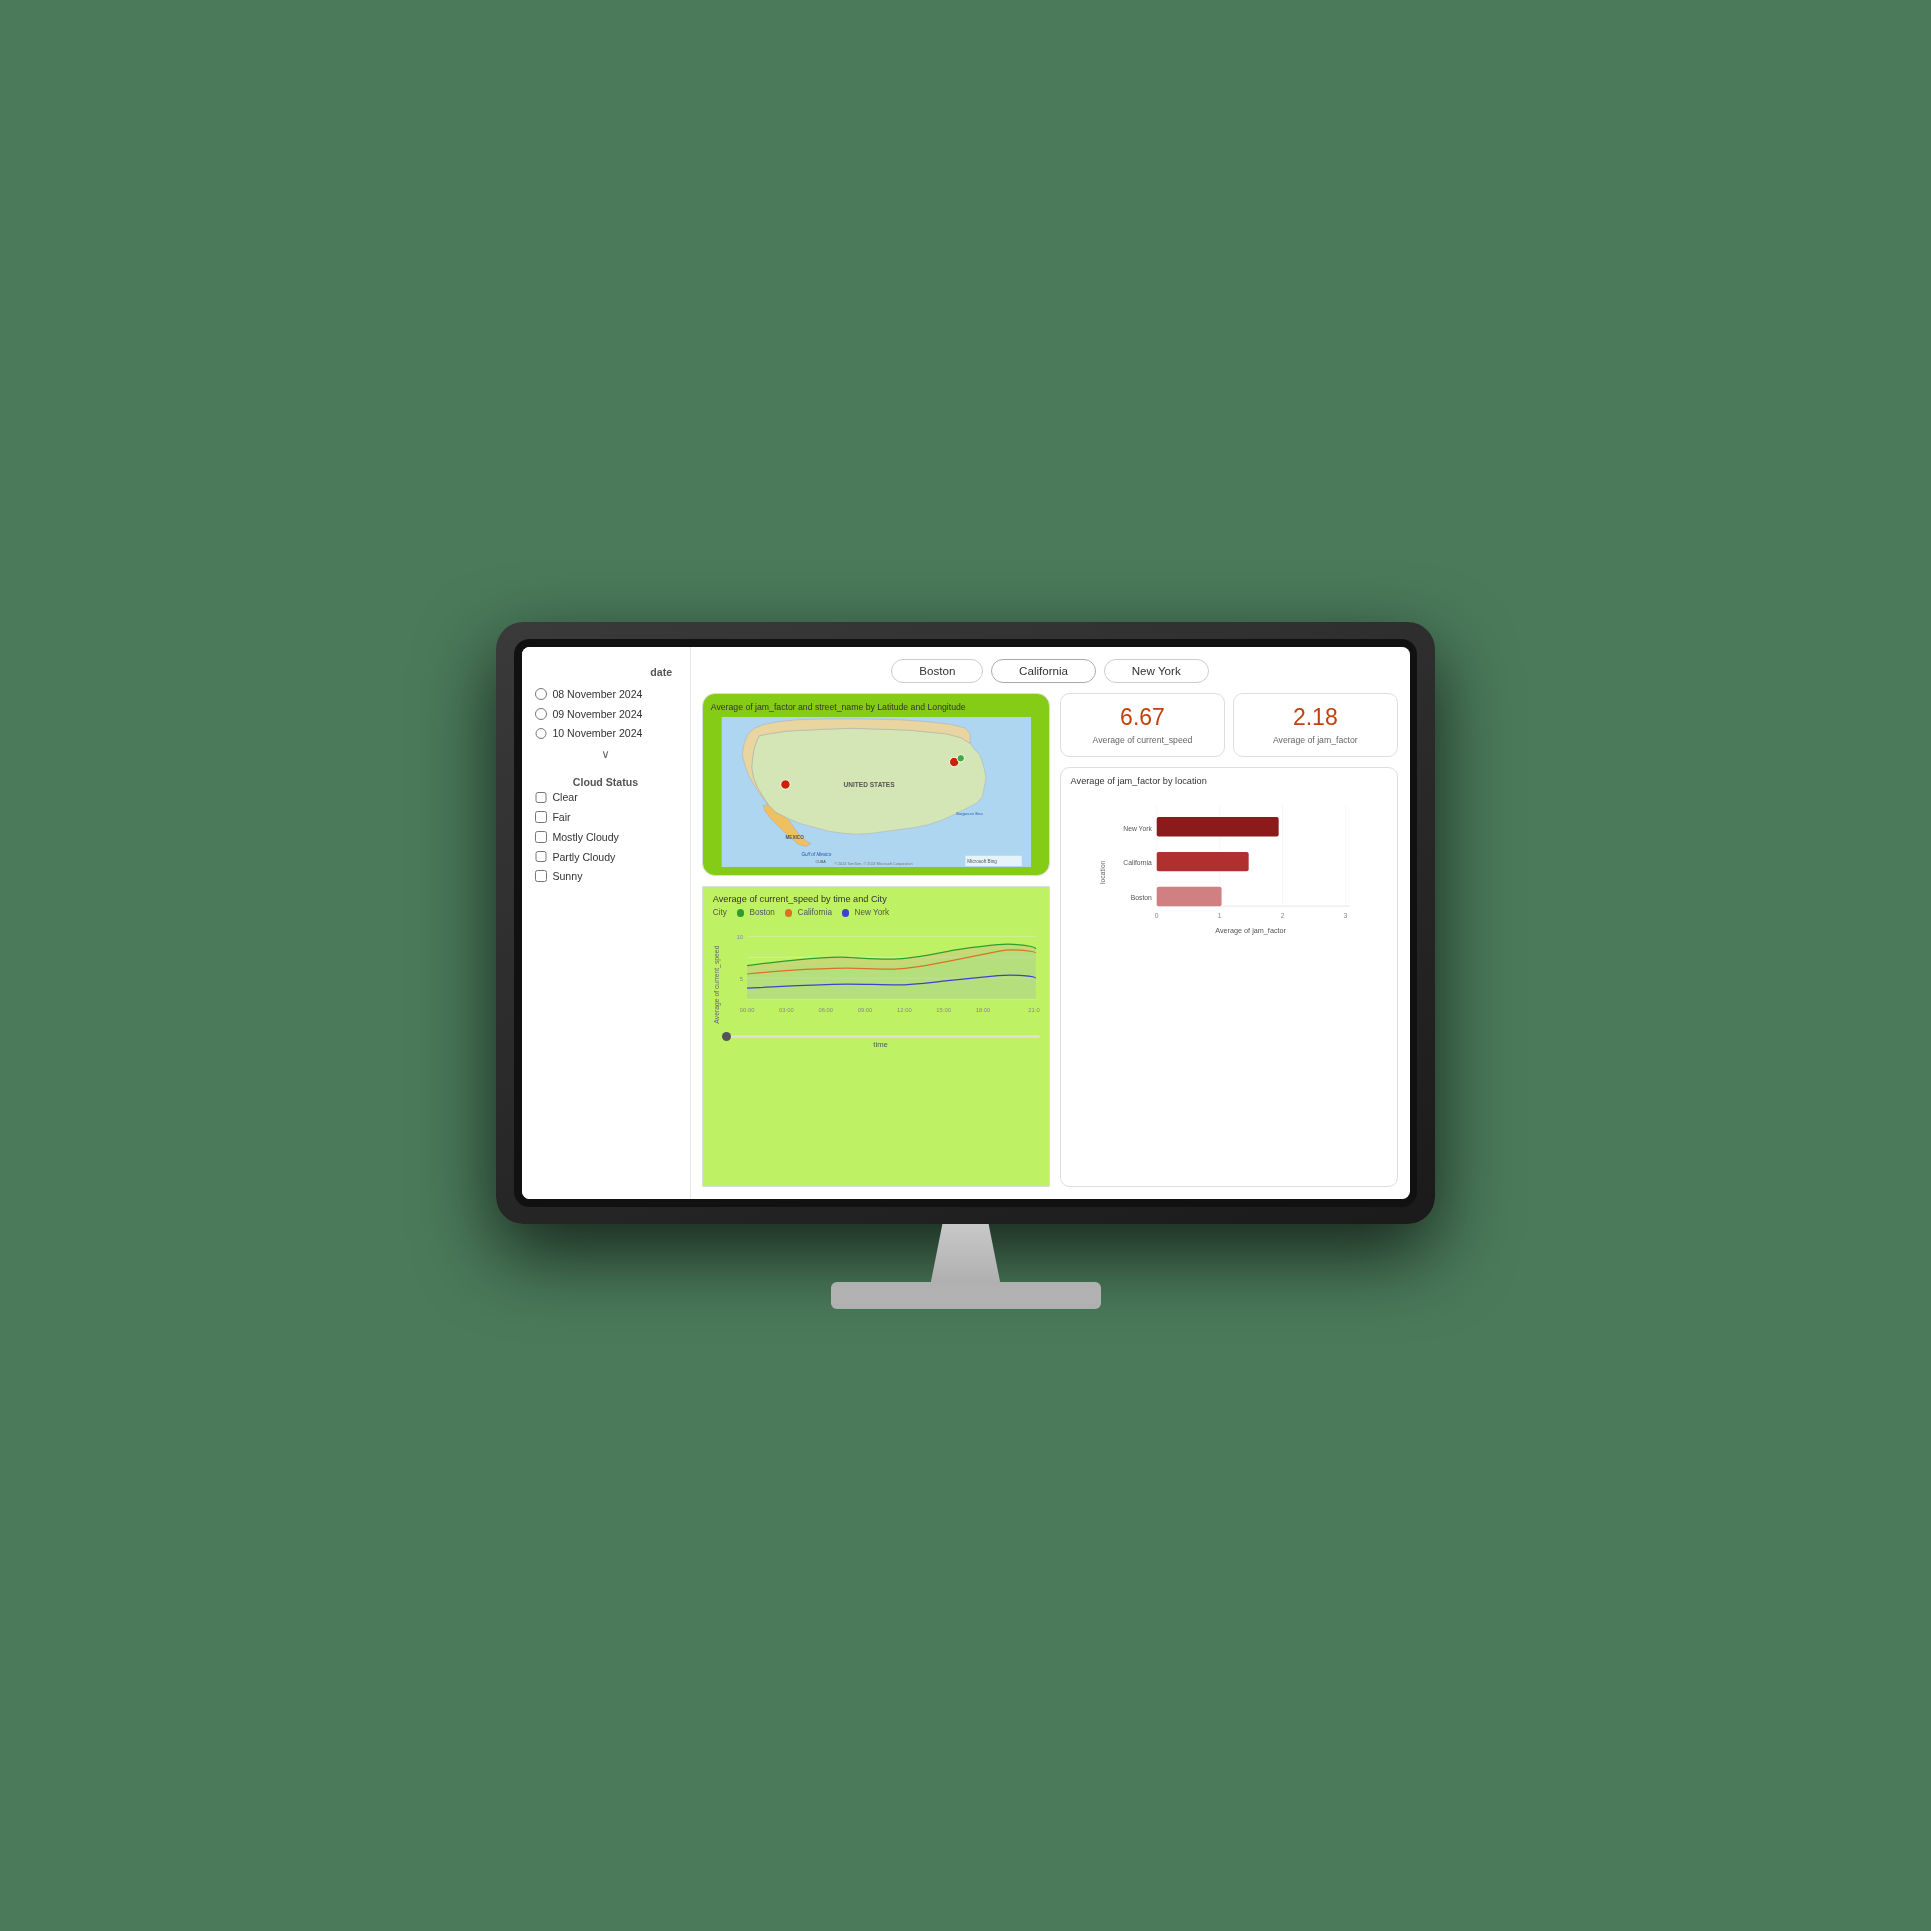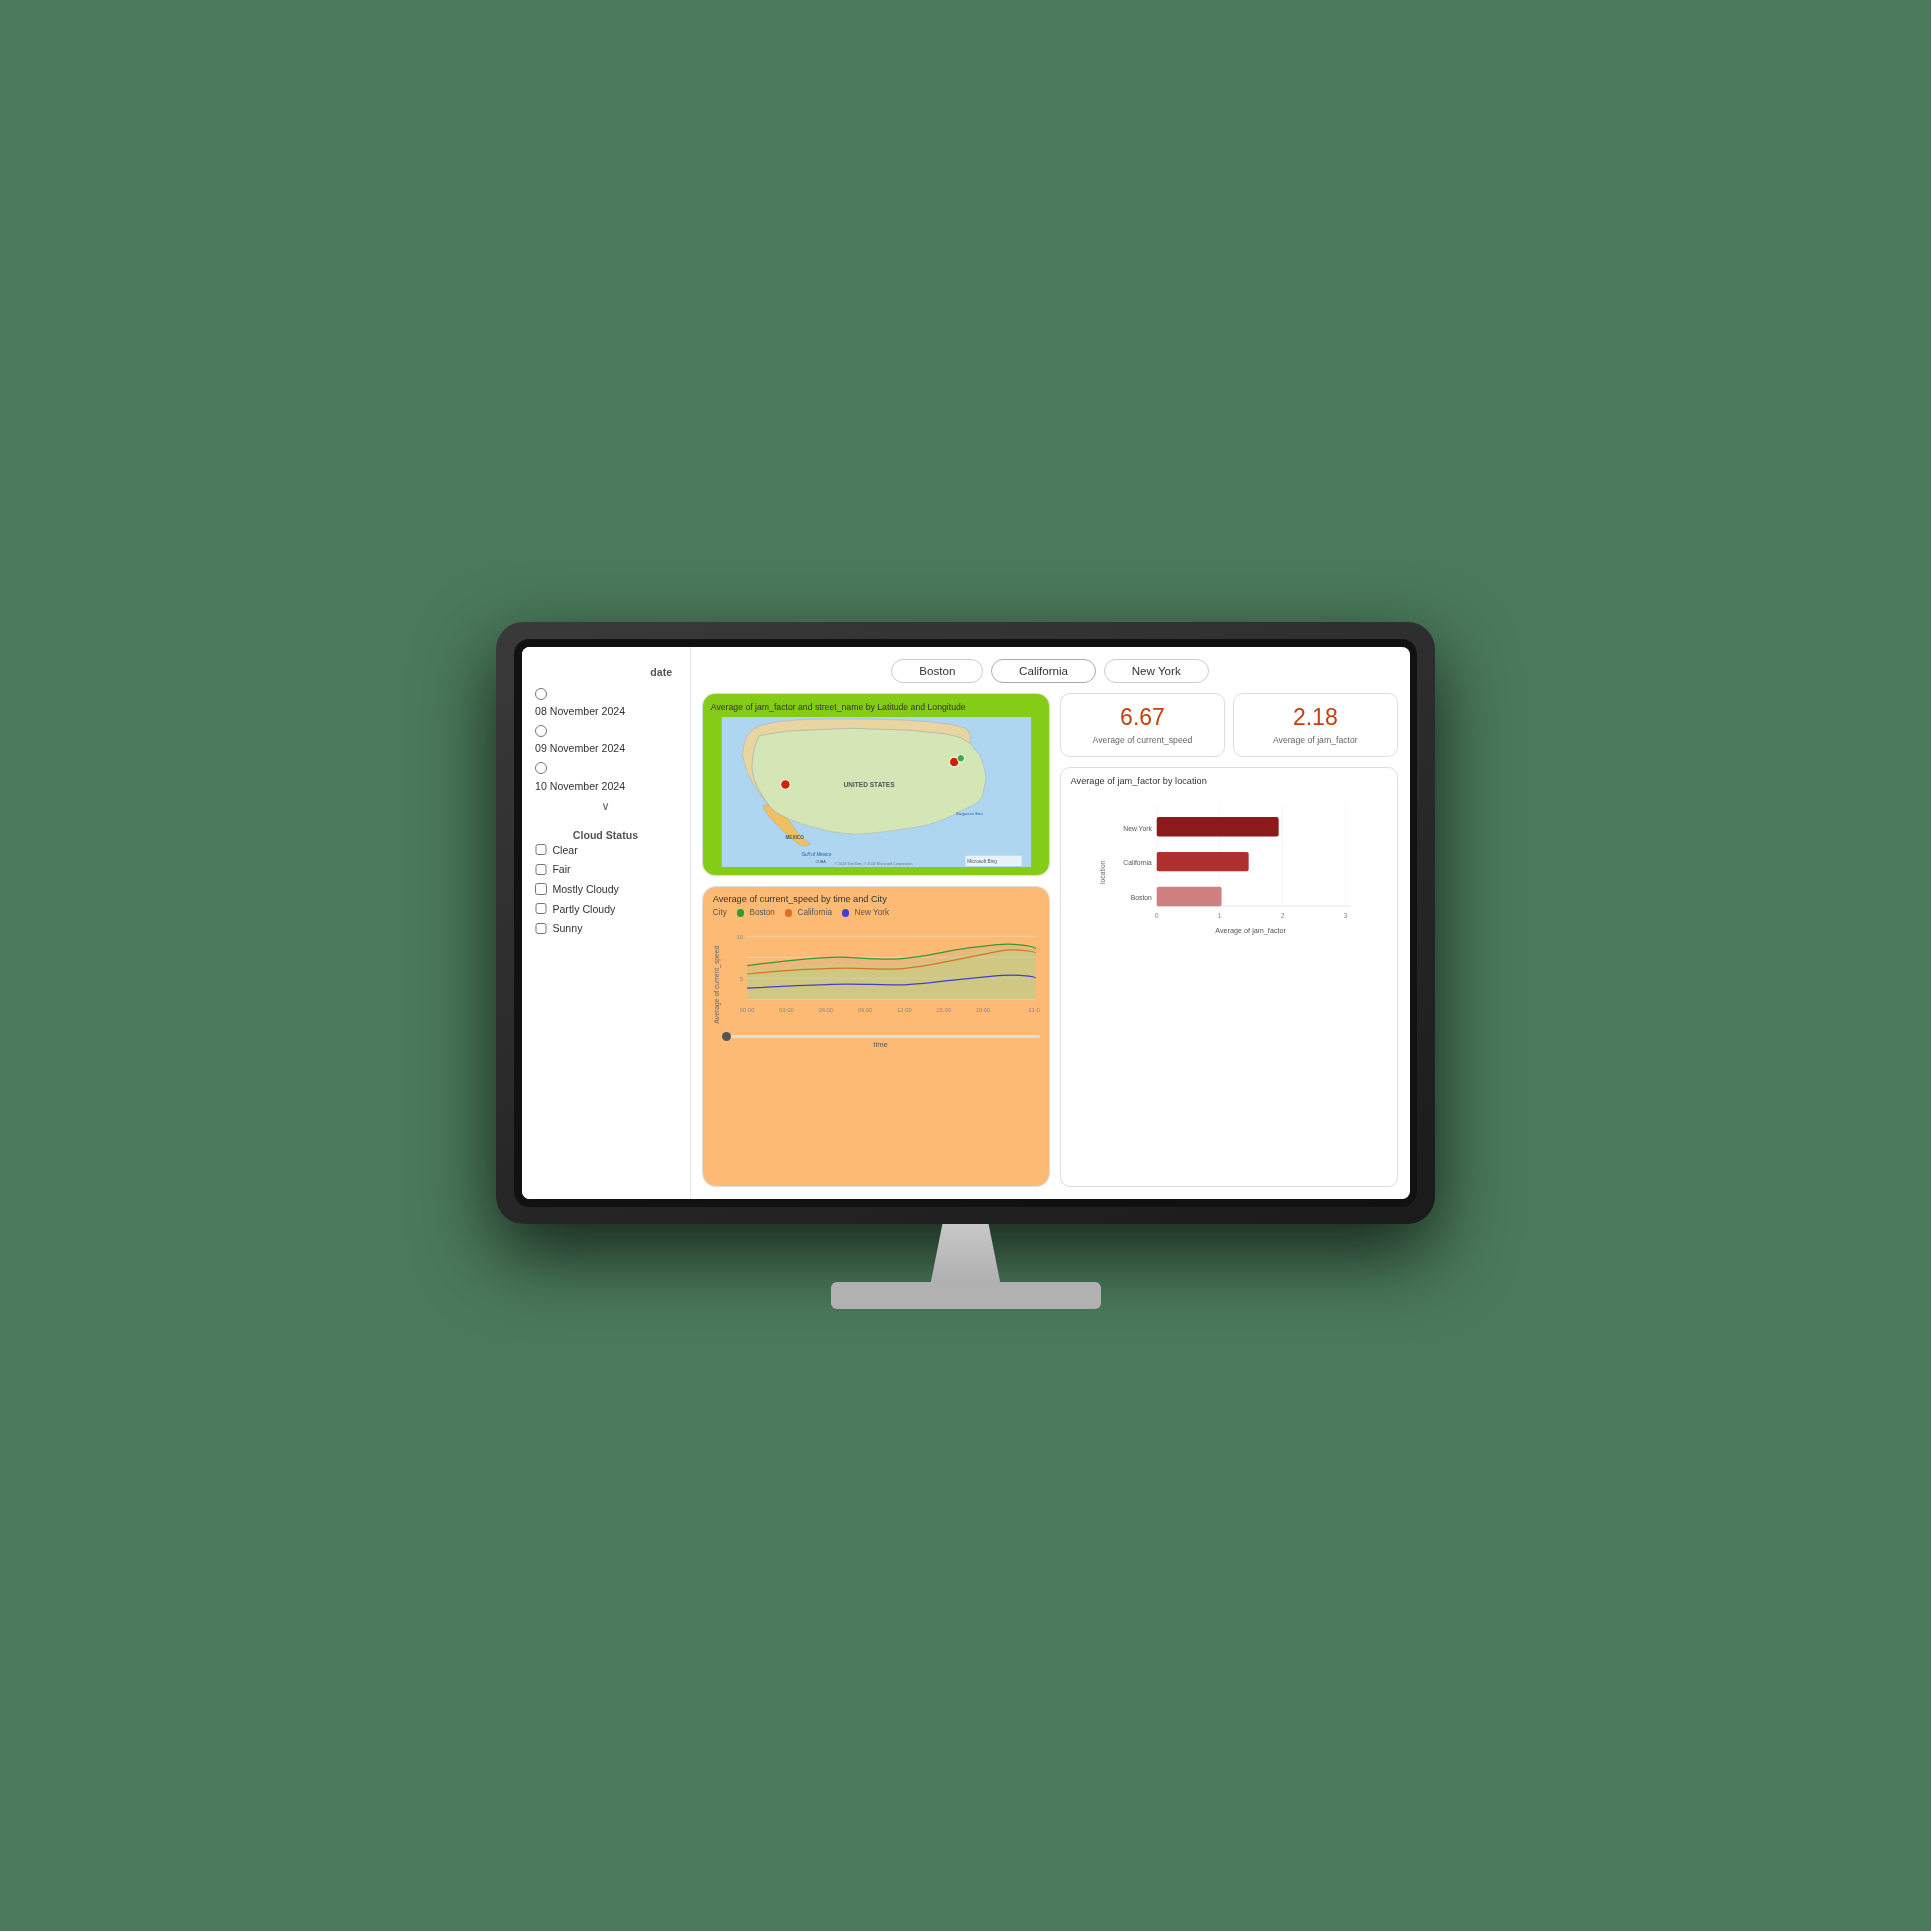--- a/index.html
+++ b/index.html
@@ -68,27 +68,26 @@
       font-size: 10.6px;
       color: #555;
       font-weight: 600;
       margin-bottom: 9.7px;
       text-align: right;
       padding-right: 3.9px;
     }
 
     .radio-item {
       display: flex;
-      align-items: flex-start;
+      align-items: flex-end;
       gap: 5.8px;
       margin-bottom: 7.7px;
       font-size: 10.6px;
       color: #333;
       cursor: pointer;
-      flex-direction: column;
     }
 
     .radio-item input[type="radio"] {
       width: 11.6px;
       height: 11.6px;
       accent-color: #333;
     }
 
     .chevron {
       text-align: center;
@@ -229,23 +228,23 @@
 
     .kpi-label {
       font-size: 8.7px;
       color: #666;
       margin-top: 3.9px;
     }
 
     
     .line-chart-card {
       border: 1.4px solid #ddd;
-      border-radius: 14px;
+      border-radius: 1px;
       padding: 7.7px 9.7px;
-      background: #fdba74;
+      background: #bef264;
       flex: 1;
     }
 
     .chart-title {
       font-size: 9.2px;
       font-weight: 500;
       color: #333;
       margin-bottom: 3.9px;
     }
 

